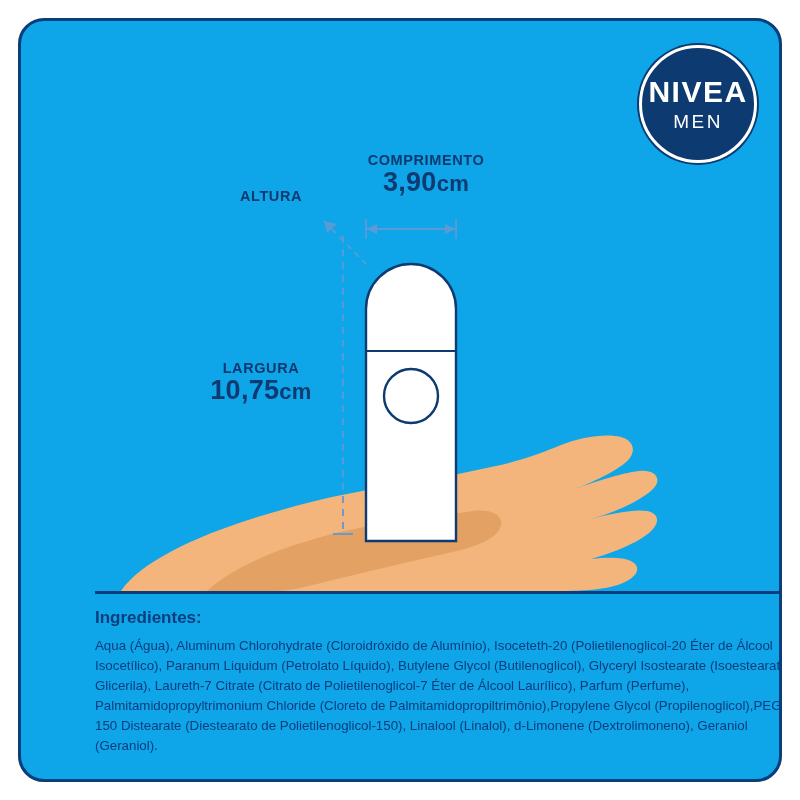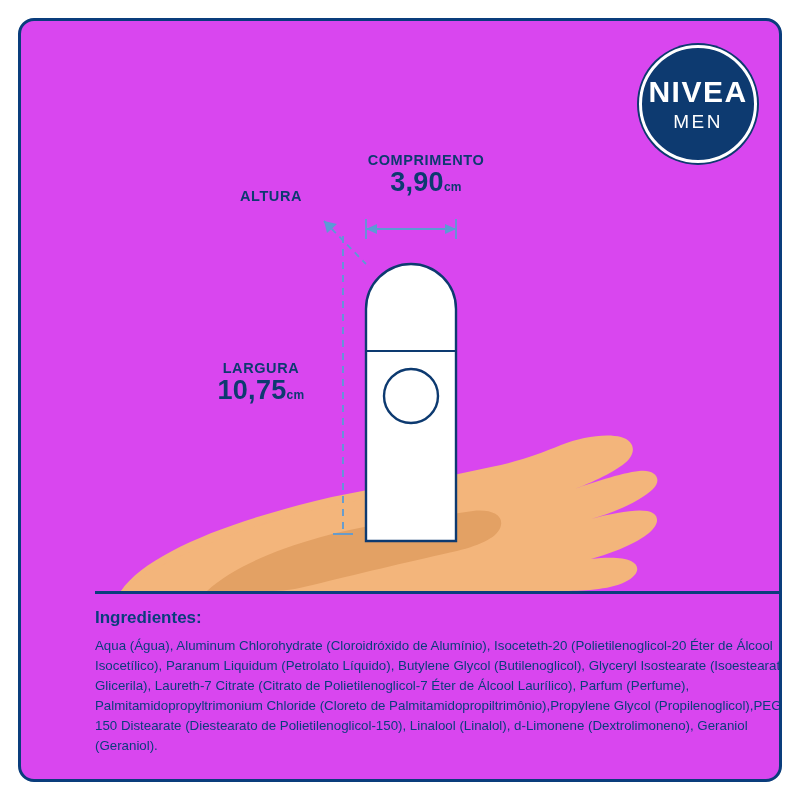--- a/index.html
+++ b/index.html
@@ -14,22 +14,22 @@
     overflow: hidden;
   }
   .card {
     position: absolute;
     left: 18px;
     top: 18px;
     width: 764px;
     height: 764px;
     box-sizing: border-box;
     border: 3px solid #0a3d7c;
-    border-radius: 16px;
-    background: #d946ef;
+    border-radius: 26px;
+    background: #0ea5e9;
     overflow: hidden;
   }
   
   .logo {
     position: absolute;
     right: 22px;
     top: 24px;
     width: 112px;
     height: 112px;
     border-radius: 50%;
@@ -76,21 +76,21 @@
     font-size: 14.5px;
     font-weight: bold;
     letter-spacing: 0.6px;
   }
   .dim-value {
     font-size: 27px;
     font-weight: bold;
     letter-spacing: 0.3px;
   }
   .dim-value .unit {
-    font-size: 12px;
+    font-size: 22px;
     font-weight: bold;
   }
   #label-comprimento {
     left: 310px;
     top: 132;
     width: 190px;
     top: 132px;
   }
   #label-largura {
     left: 170px;

